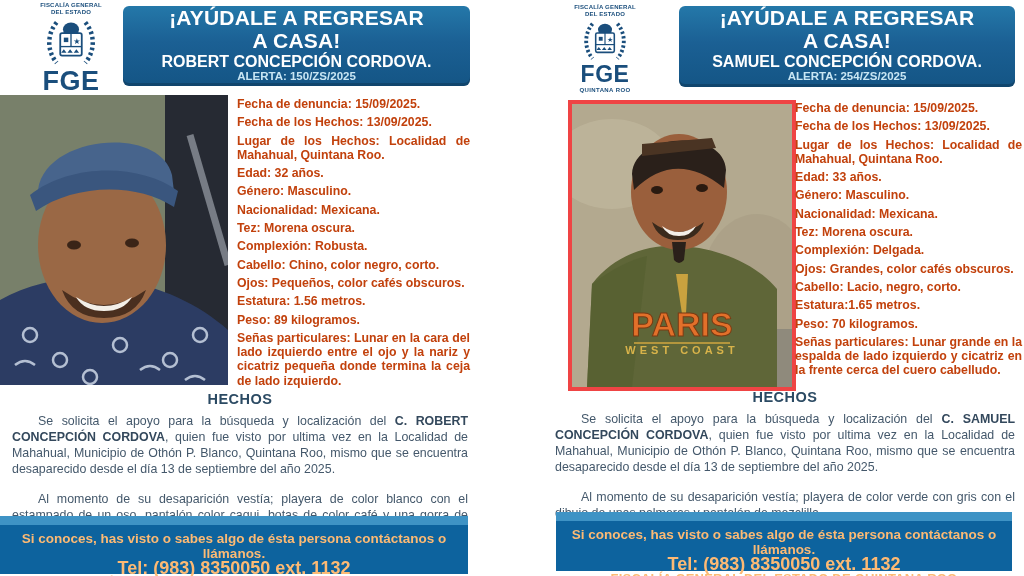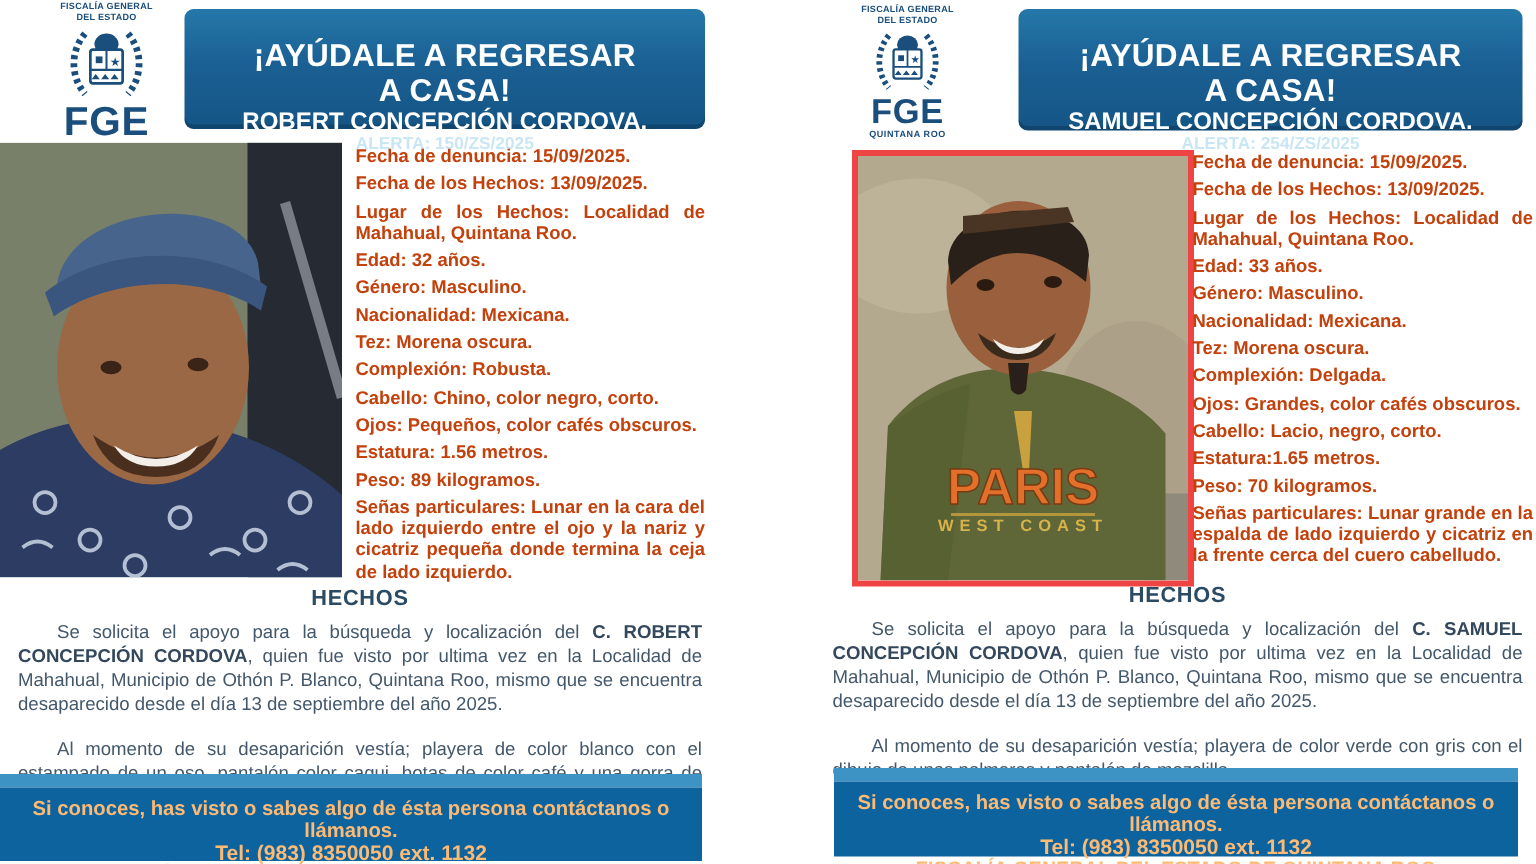--- a/index.html
+++ b/index.html
@@ -23,21 +23,21 @@
   .logo .acronym{font-weight:bold;line-height:.95;letter-spacing:.5px;}
   #poster-left .acronym{font-size:27px;}
   #poster-right .acronym{font-size:23px;}
   .logo .state{font-size:6px;font-weight:bold;margin-top:1px;letter-spacing:.4px;}
 
   
   .header-box{
     position:absolute;border-radius:6px;
     background:linear-gradient(180deg,#2478a9 0%,#1b6094 45%,#145585 100%);
     box-shadow:inset 0 -3px 0 rgba(0,0,0,.18);
-    color:#fff;text-align:center;padding-top:20px;box-sizing:border-box;
+    color:#fff;text-align:center;padding-top:0;box-sizing:border-box;
   }
   #poster-left .header-box{left:123px;top:6px;width:347px;height:80px;}
   #poster-right .header-box{left:160px;top:6px;width:336px;height:81px;}
   .title{font-weight:bold;font-size:21px;line-height:23px;letter-spacing:.2px;}
   .pname{font-weight:bold;font-size:16px;line-height:17px;margin-top:1px;}
   .alert{font-weight:bold;font-size:11.5px;line-height:12px;color:#c8e6f4;}
 
   
   .photo{position:absolute;overflow:hidden;}
   #poster-left .photo{left:0;top:95px;width:228px;height:290px;}
@@ -59,21 +59,21 @@
   .hechos-p .bname{font-weight:bold;color:#33485c;}
 
   
   .stripe{position:absolute;background:#3e93c5;}
   #poster-left .stripe{left:0;top:516px;width:468px;height:9px;}
   #poster-right .stripe{left:37px;top:512px;width:456px;height:9px;}
   .band{position:absolute;background:#0d639e;color:#fdba74;text-align:center;}
   #poster-left .band{left:0;top:525px;width:468px;height:49px;}
   #poster-right .band{left:37px;top:521px;width:456px;height:50px;}
   .band .f1{font-weight:bold;font-size:13.5px;line-height:15px;margin-top:6px;}
-  .band .f2{font-weight:bold;font-size:14px;line-height:14px;}
+  .band .f2{font-weight:bold;font-size:18px;line-height:14px;}
   .band .f3{font-weight:bold;font-size:13px;line-height:15px;letter-spacing:.2px;}
 
   .artifact{position:absolute;left:548px;top:0;width:17px;height:13px;background:#2271a5;}
 </style>
 </head>
 <body>
 
 <div class="artifact"></div>
 
 <div class="poster" id="poster-left">

